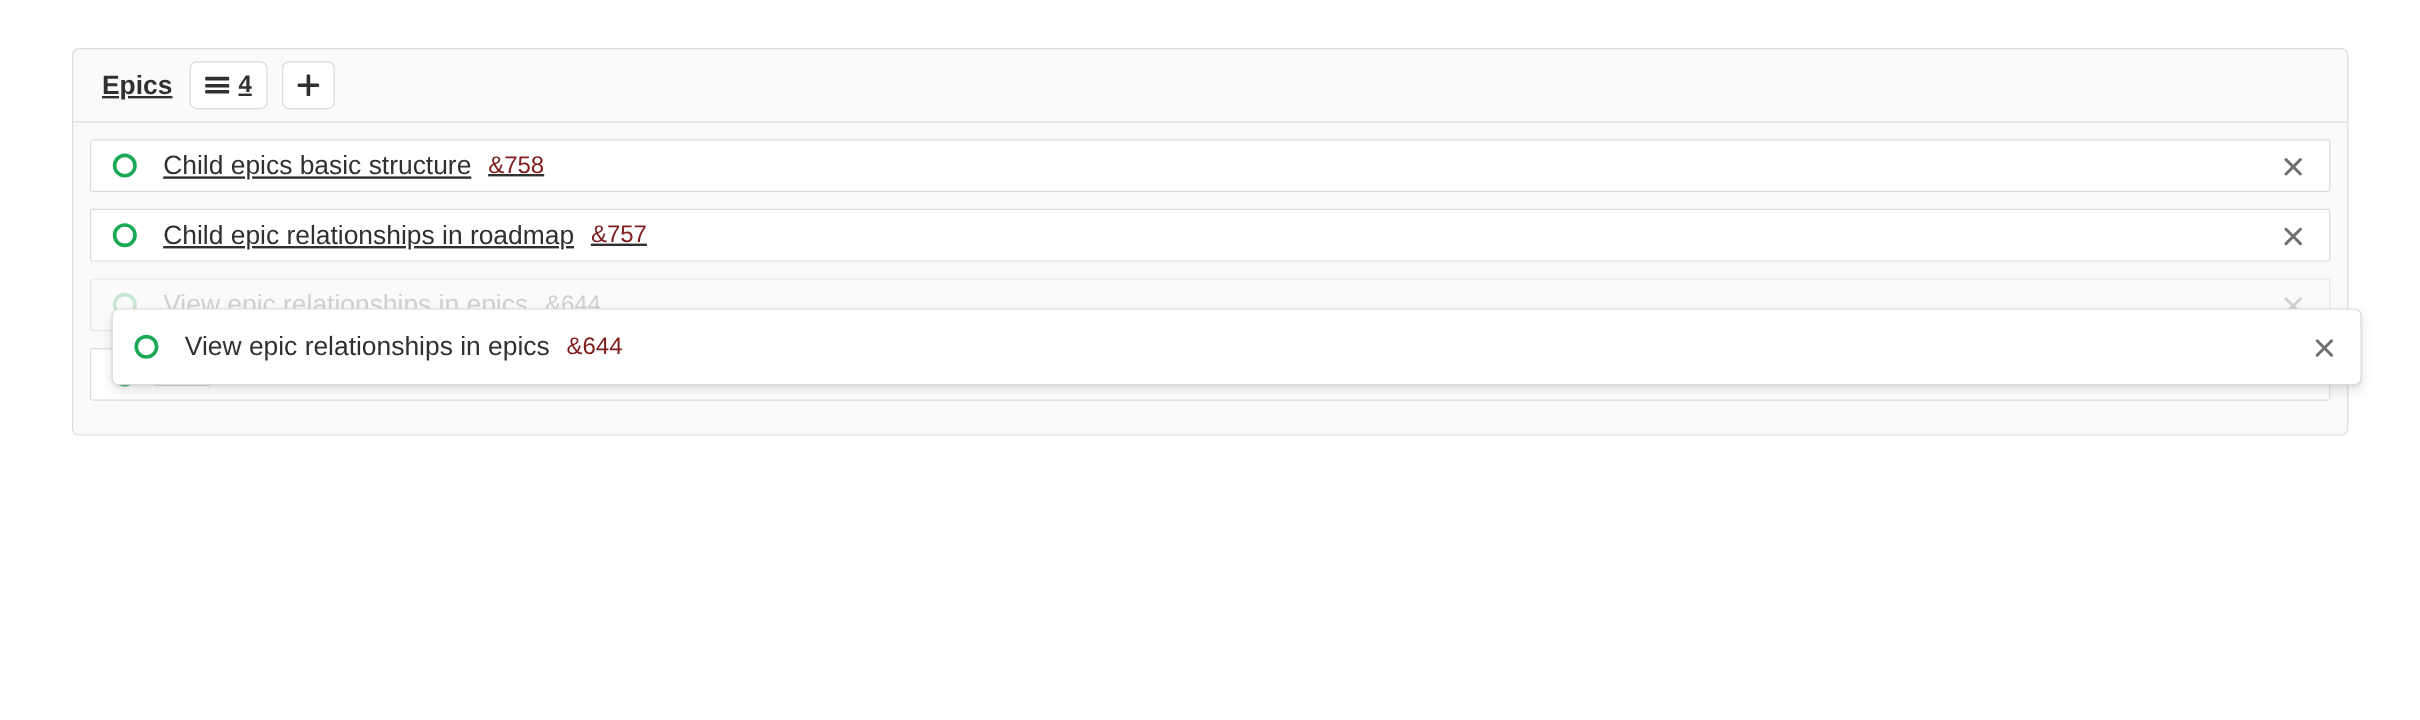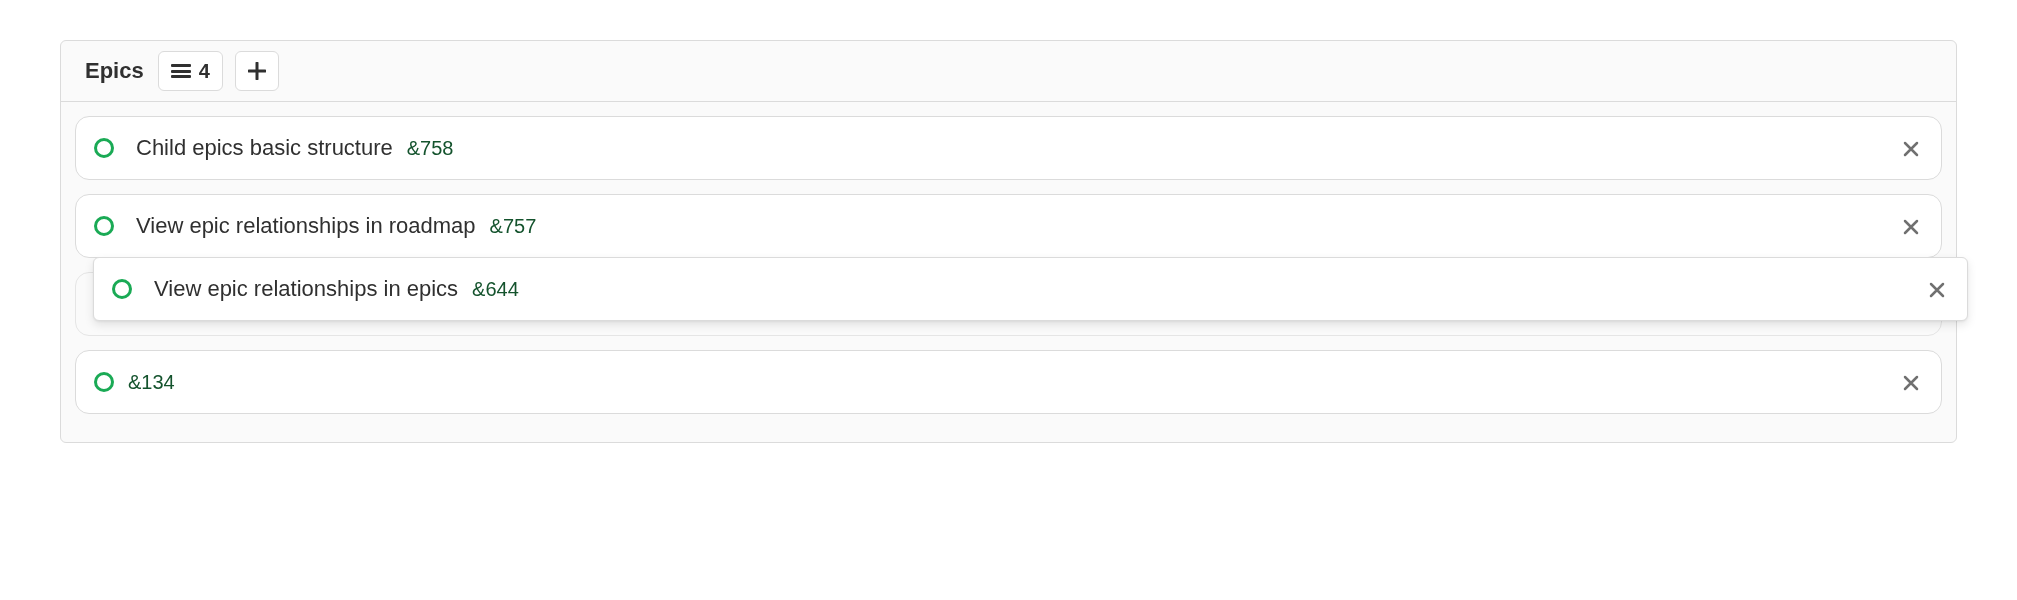--- a/index.html
+++ b/index.html
@@ -6,20 +6,21 @@
   html, body {
     margin: 0;
     padding: 0;
     font-family: -apple-system, BlinkMacSystemFont, "Segoe UI", Helvetica, Arial, sans-serif;
     background: #ffffff;
     color: #303030;
   }
   .wrap {
     padding: 40px 60px;
     width: 2017px;
+    text-decoration: underline;
   }
   .panel {
     border: 1px solid #dbdbdb;
     border-radius: 6px;
     background: #fafafa;
   }
   .panel-header {
     display: flex;
     align-items: center;
     padding: 10px 18px 10px 24px;
@@ -51,41 +52,41 @@
   .list {
     border-top: 1px solid #dbdbdb;
     padding: 14px 14px;
     position: relative;
   }
   .epic {
     display: flex;
     align-items: center;
     background: #ffffff;
     border: 1px solid #dbdbdb;
-    border-radius: 14px;
-    padding: 14px 18px;
+    border-radius: 2px;
+    padding: 4px 18px;
     margin: 0 0 14px 0;
   }
   .epic:last-child { margin-bottom: 0; }
   .status-ring {
     width: 20px;
     height: 20px;
     border: 3px solid #1aaa55;
     border-radius: 50%;
     flex-shrink: 0;
   }
   .epic-title {
     font-size: 22px;
     font-weight: 400;
     color: #303030;
     margin-left: 22px;
   }
   .epic-id {
     font-size: 20px;
-    color: #14532d;
+    color: #7f1d1d;
     margin-left: 14px;
   }
   .flex-spacer { flex: 1; }
   .close-x {
     color: #707070;
     font-size: 26px;
     line-height: 1;
     padding: 4px;
   }
 
@@ -168,21 +169,21 @@
         <span class="flex-spacer"></span>
         <span class="close-x">
           <svg width="16" height="16" viewBox="0 0 16 16">
             <path d="M2 2l12 12M14 2L2 14" stroke="#707070" stroke-width="2.5" stroke-linecap="round"></path>
           </svg>
         </span>
       </div>
 
       <div class="epic">
         <span class="status-ring"></span>
-        <span class="epic-title">View epic relationships in roadmap</span>
+        <span class="epic-title">Child epic relationships in roadmap</span>
         <span class="epic-id">&amp;757</span>
         <span class="flex-spacer"></span>
         <span class="close-x">
           <svg width="16" height="16" viewBox="0 0 16 16">
             <path d="M2 2l12 12M14 2L2 14" stroke="#707070" stroke-width="2.5" stroke-linecap="round"></path>
           </svg>
         </span>
       </div>
 
       <div class="epic ghost">

